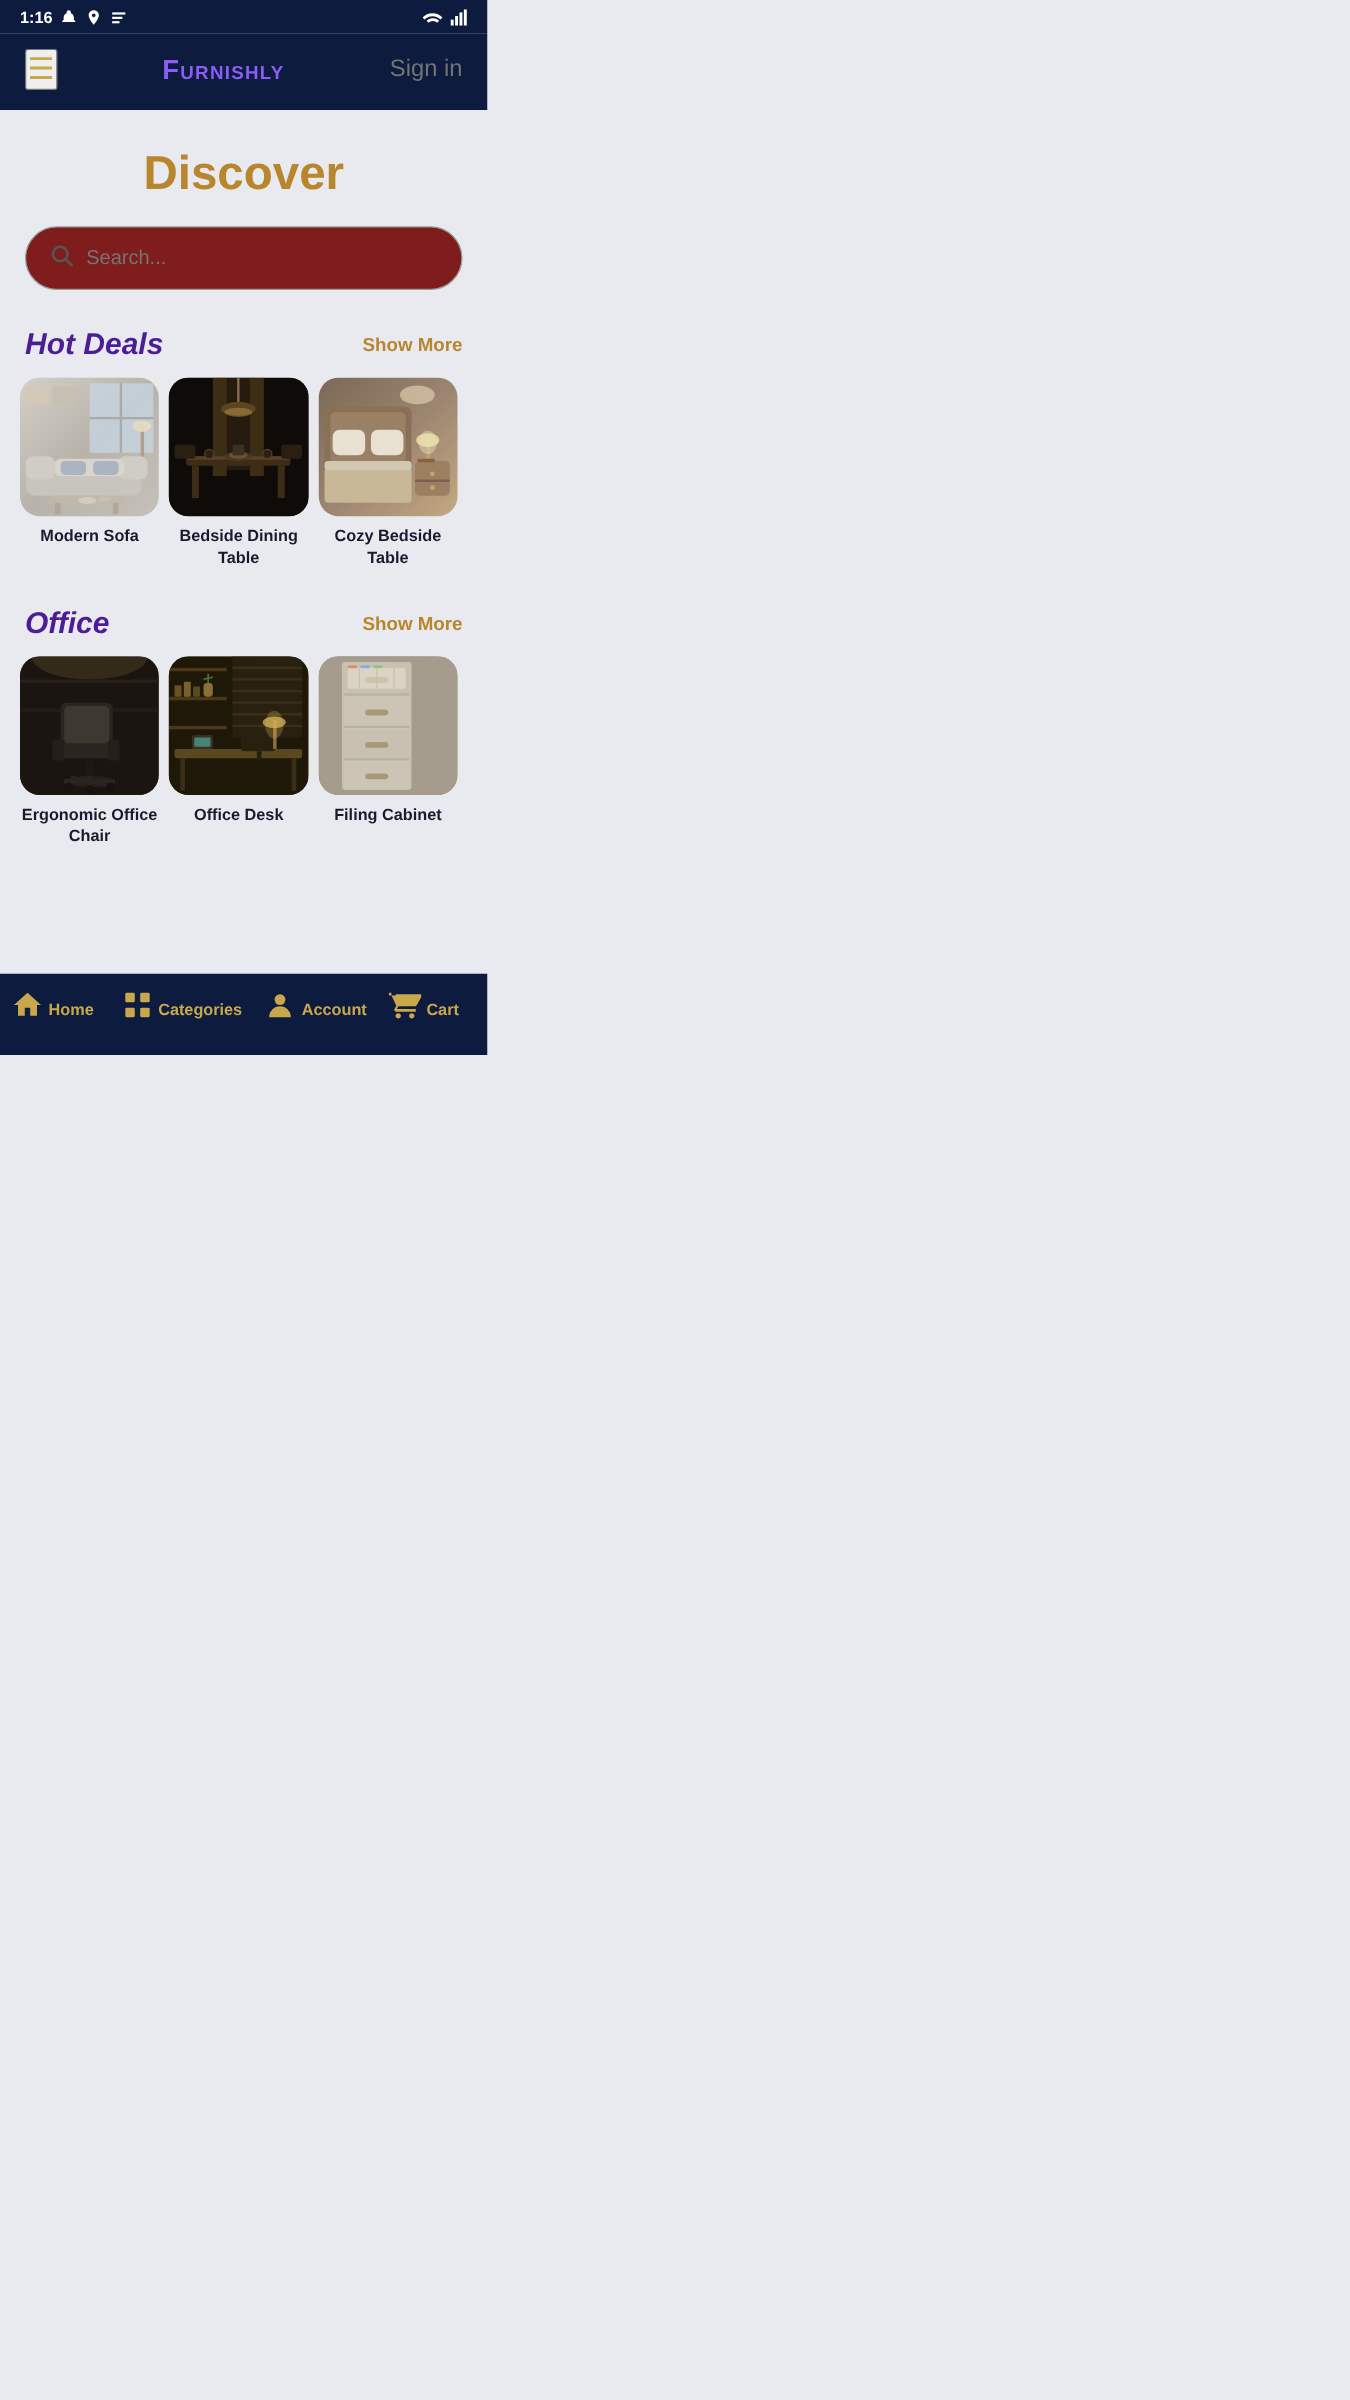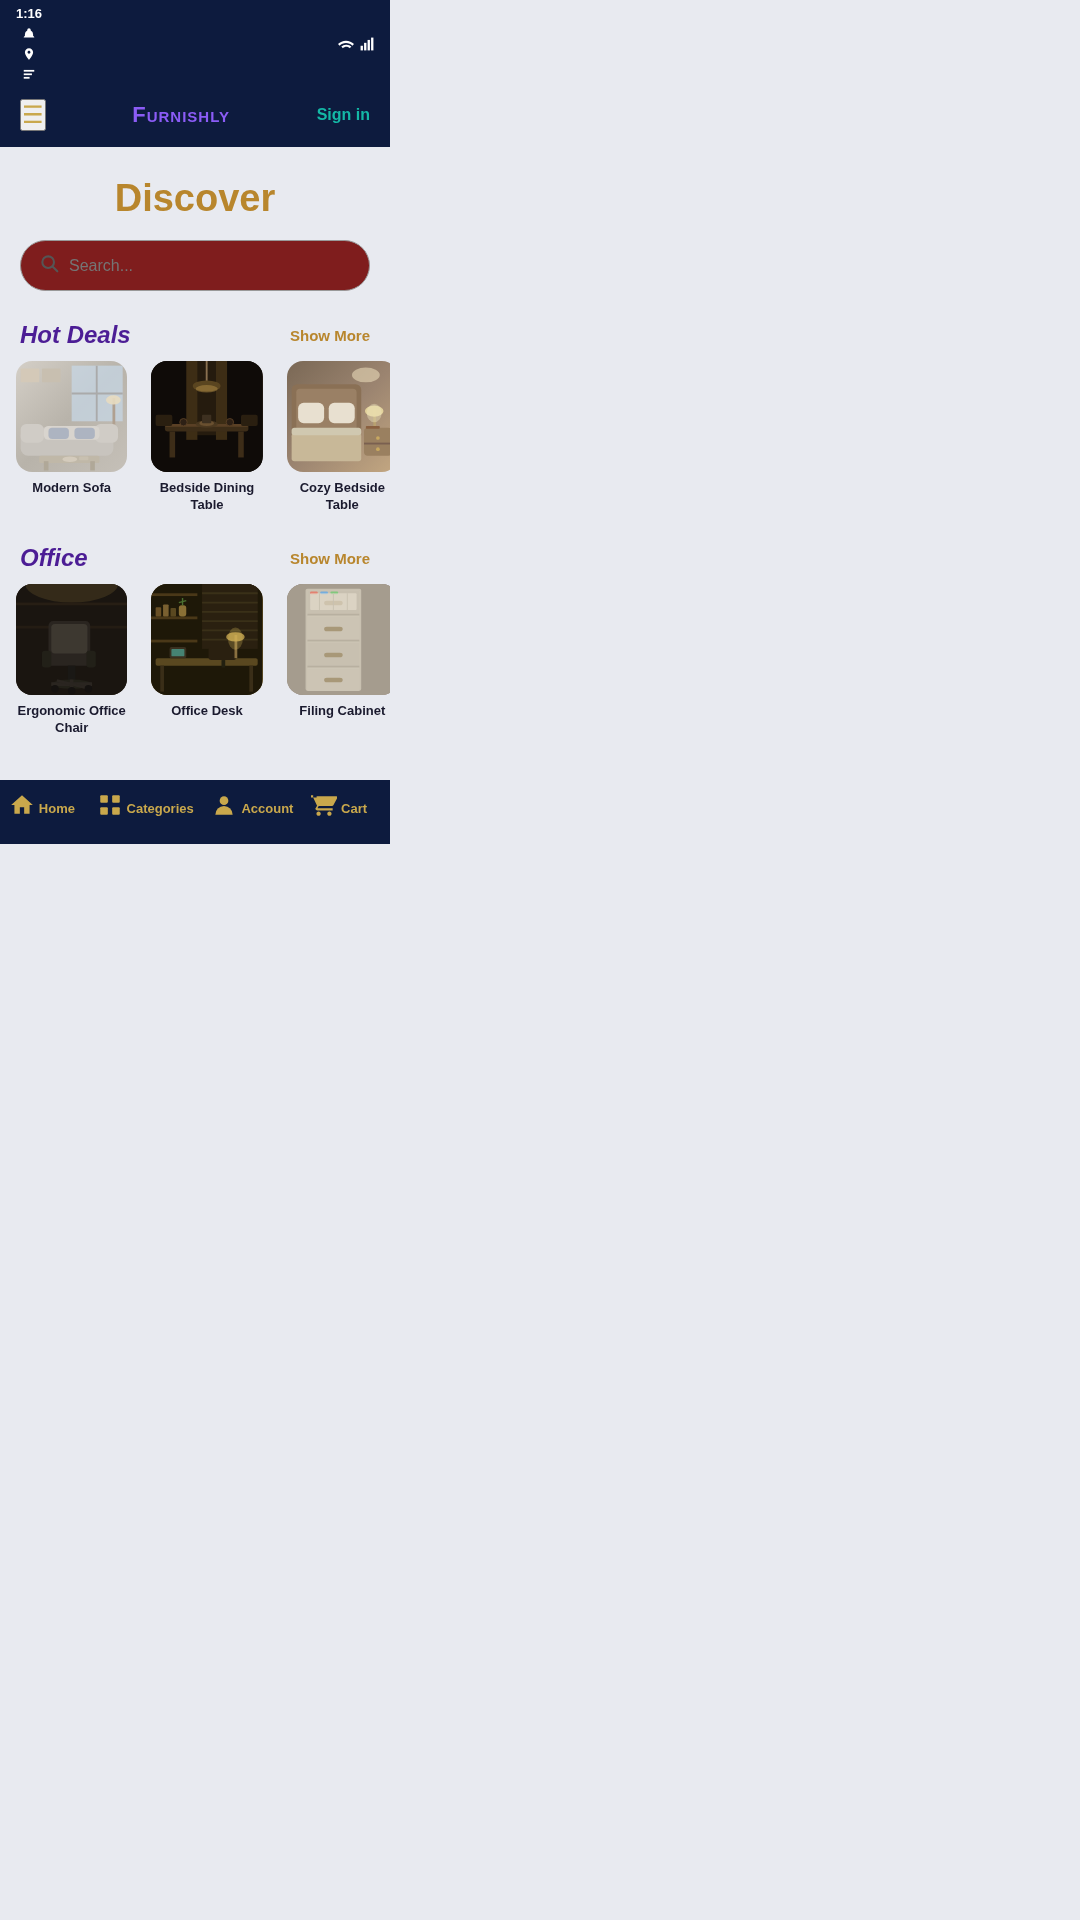--- a/index.html
+++ b/index.html
@@ -19,21 +19,21 @@
     .status-bar {
       background: #0d1b3e;
       color: white;
       display: flex;
       align-items: center;
       justify-content: space-between;
       padding: 6px 16px;
       font-size: 13px;
       font-weight: 600;
     }
-    .status-left { display: flex; align-items: center; gap: 6px; flex-direction: column; }
+    .status-left { display: flex; align-items: center; gap: 6px; }
     .status-right { display: flex; align-items: center; gap: 6px; }
 
     
     .top-nav {
       background: #0d1b3e;
       display: flex;
       align-items: center;
       justify-content: space-between;
       padding: 12px 20px 16px 20px;
     }
@@ -43,23 +43,23 @@
       cursor: pointer;
     }
     .brand-title {
       color: #8b5cf6;
       font-size: 22px;
       font-weight: 800;
       letter-spacing: 1px;
       font-variant: small-caps;
     }
     .sign-in-btn {
-      color: #14b8a6;
-      font-size: 16px;
-      font-weight: 700;
+      color: #737373;
+      font-size: 19px;
+      font-weight: 400;
       background: none;
       border: none;
       cursor: pointer;
     }
 
     
     .main-content {
       flex: 1;
       padding: 0 0 10px 0;
       background: #e8eaf0;
@@ -121,21 +121,21 @@
       font-weight: 700;
       color: #b8862d;
       background: none;
       border: none;
       cursor: pointer;
     }
 
     
     .product-row {
       display: flex;
-      gap: 24px;
+      gap: 8px;
       padding: 0 16px 20px;
       overflow-x: auto;
     }
     .product-card {
       flex: 0 0 calc(33.333% - 8px);
       display: flex;
       flex-direction: column;
       align-items: center;
       cursor: pointer;
     }

